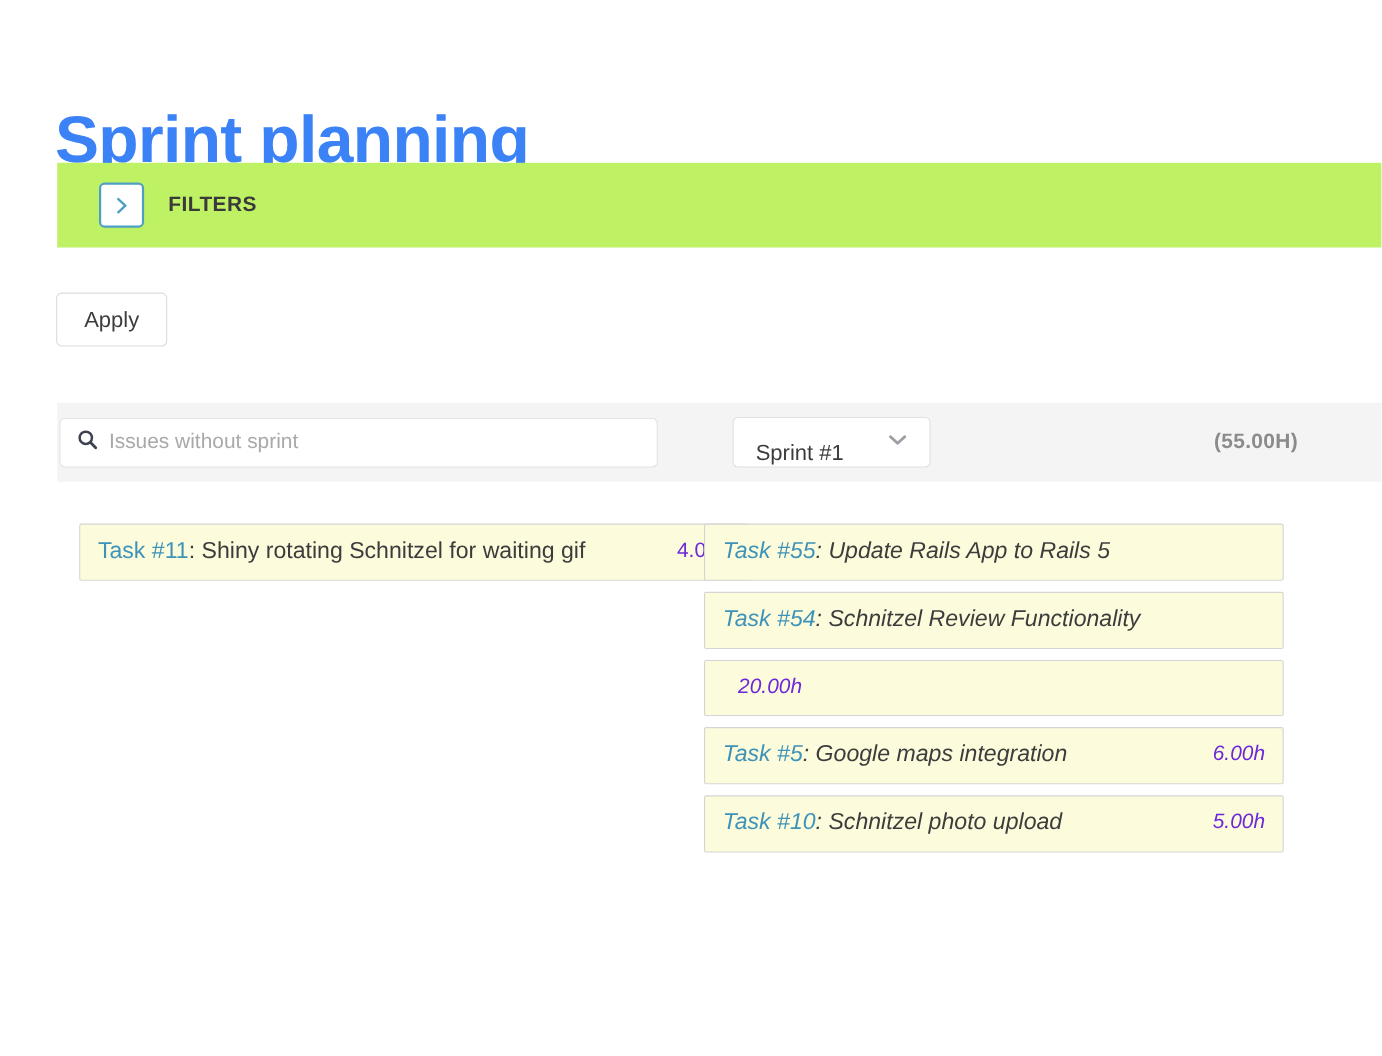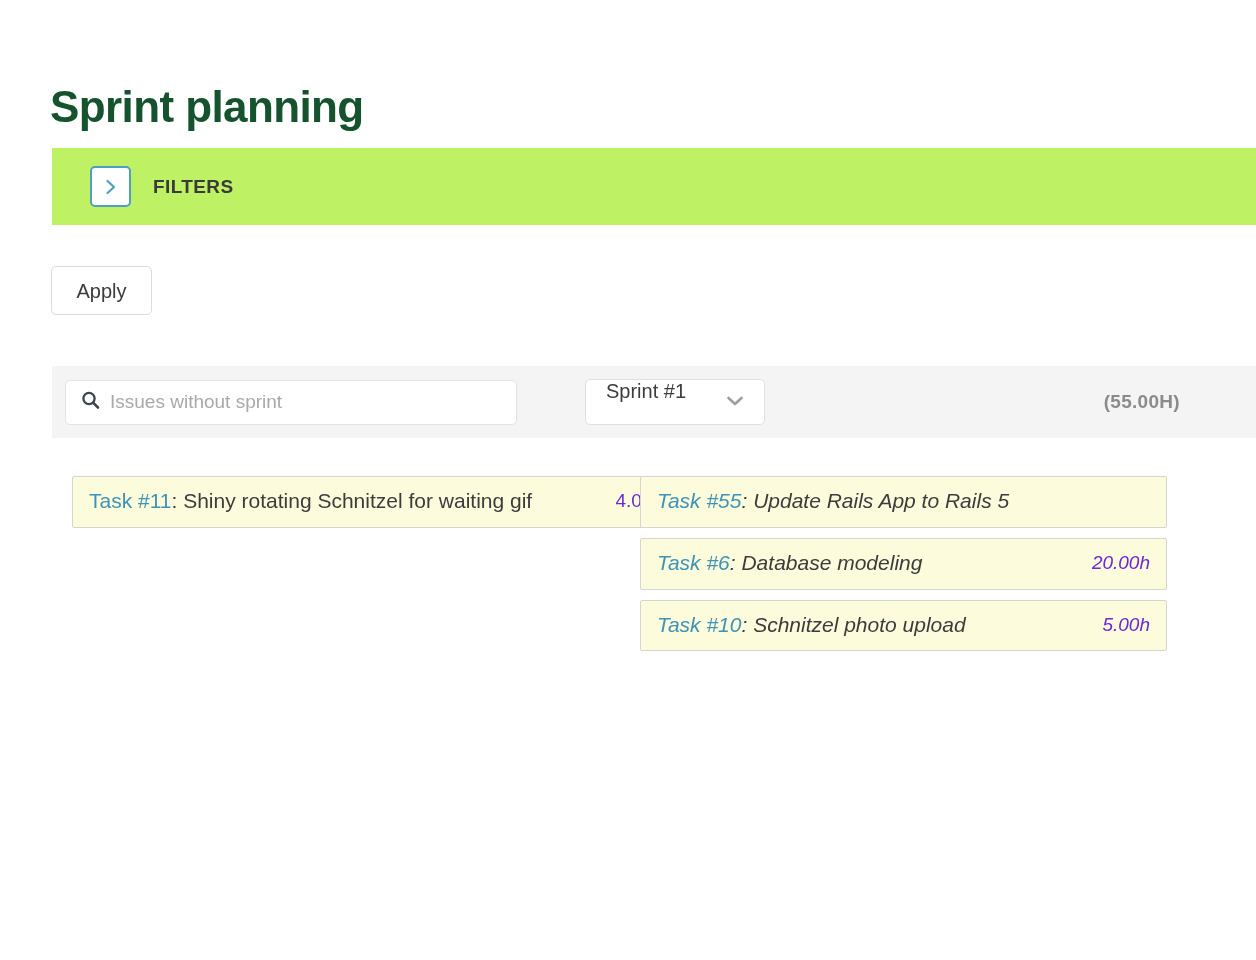--- a/index.html
+++ b/index.html
@@ -18,23 +18,23 @@
     width: 1256px;
     height: 960px;
     overflow: hidden;
   }
 
   
   .page-title {
     position: absolute;
     left: 50px;
     top: 54px;
-    font-size: 44px;
+    font-size: 60px;
     font-weight: bold;
-    color: #14532d;
+    color: #3b82f6;
     letter-spacing: -0.6px;
     line-height: 1.1;
     white-space: nowrap;
   }
 
   
   .filters-band {
     position: absolute;
     left: 52px;
     top: 148px;
@@ -96,23 +96,23 @@
     position: absolute;
     left: 52px;
     top: 366px;
     width: 1204px;
     height: 72px;
     background: #f4f4f4;
     display: flex;
     align-items: center;
   }
   .search-wrap {
-    margin-left: 13px;
+    margin-left: 2px;
     position: relative;
-    width: 452px;
+    width: 544px;
     height: 45px;
   }
   .search-input {
     width: 100%;
     height: 100%;
     border: 1px solid #e3e3e3;
     border-radius: 5px;
     background: #ffffff;
     padding: 0 14px 0 44px;
     font-family: "Liberation Sans", sans-serif;
@@ -132,21 +132,21 @@
 
   .sprint-select {
     margin-left: 68px;
     position: relative;
     width: 180px;
     height: 46px;
     border: 1px solid #e0e0e0;
     border-radius: 5px;
     background: #ffffff;
     display: flex;
-    align-items: flex-start;
+    align-items: flex-end;
     cursor: pointer;
   }
   .sprint-select .value {
     margin-left: 20px;
     font-size: 20px;
     color: #3c3c3c;
     white-space: nowrap;
   }
   .sprint-select .chev {
     position: absolute;
@@ -265,27 +265,34 @@
       </div>
     </div>
 
     <div class="col col-right">
 
       <div class="task-card">
         <span class="task-text"><span class="task-id">Task #55</span><span>: </span><span>Update Rails App to Rails 5</span></span>
         <span class="task-hours"></span>
       </div>
 
-
-
-      <div class="task-card">
-        <span class="task-text"><span class="task-id">Task #6</span><span>: </span><span>Database modeling</span></span>
+      <div class="task-card">
+        <span class="task-text"><span class="task-id">Task #54</span><span>: </span><span>Schnitzel Review Functionality</span></span>
+        <span class="task-hours"></span>
+      </div>
+
+
+      <div class="task-card">
         <span class="task-hours">20.00h</span>
       </div>
 
+      <div class="task-card">
+        <span class="task-text"><span class="task-id">Task #5</span><span>: </span><span>Google maps integration</span></span>
+        <span class="task-hours">6.00h</span>
+      </div>
 
       <div class="task-card">
         <span class="task-text"><span class="task-id">Task #10</span><span>: </span><span>Schnitzel photo upload</span></span>
         <span class="task-hours">5.00h</span>
       </div>
 
     </div>
   </div>
 
 </div>

